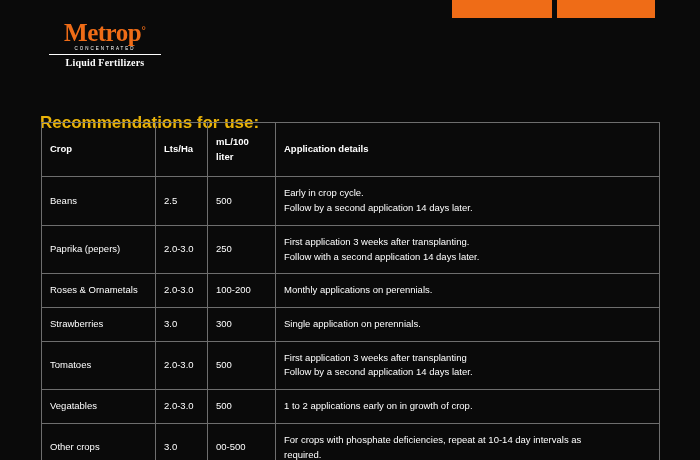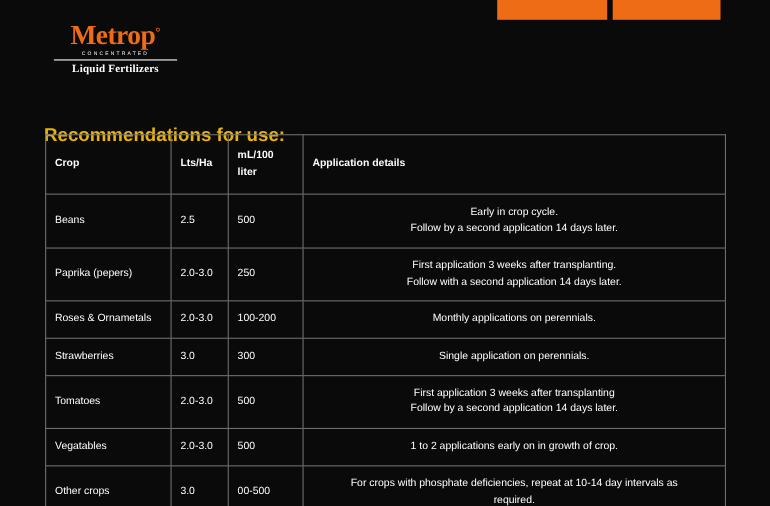--- a/index.html
+++ b/index.html
@@ -113,21 +113,21 @@
   table.rec th {
     font-weight: bold;
     font-size: 9.5px;
     padding-top: 12px;
     padding-bottom: 12px;
   }
   col.c-crop  { width: 114px; }
   col.c-lts   { width: 52px; }
   col.c-ml    { width: 68px; }
   col.c-app   { width: 384px; }
-  .cell-line { display: block; text-align: center; }
+  .cell-line { display: block; }
 </style>
 </head>
 <body>
 
 <div class="top-accents">
   <div class="accent-block accent-left"></div>
   <div class="accent-block accent-right"></div>
 </div>
 
 <div class="logo">

